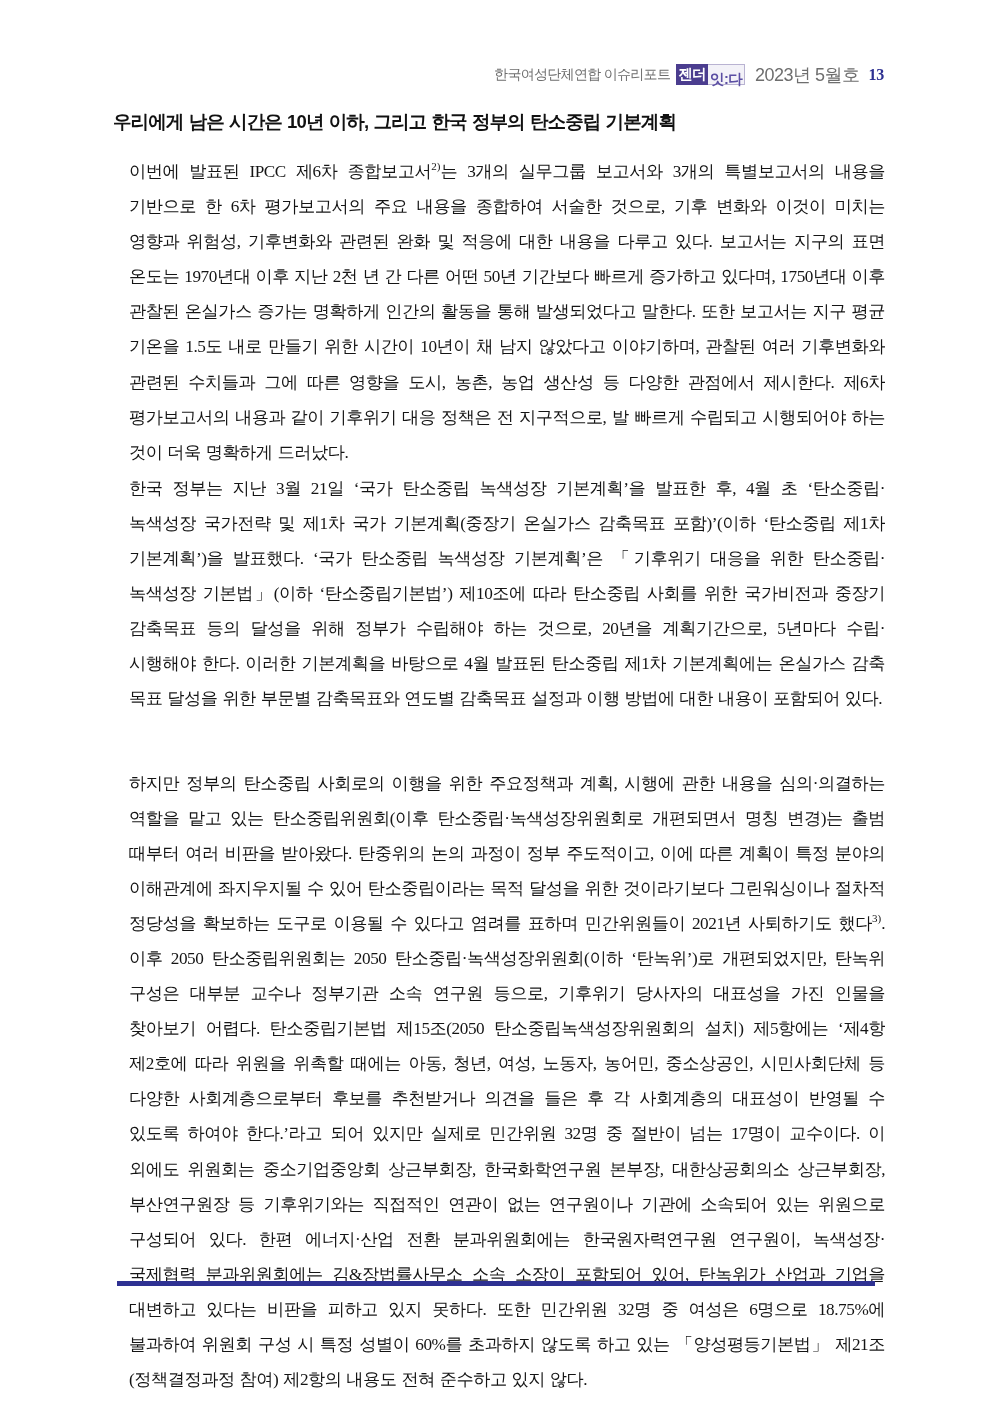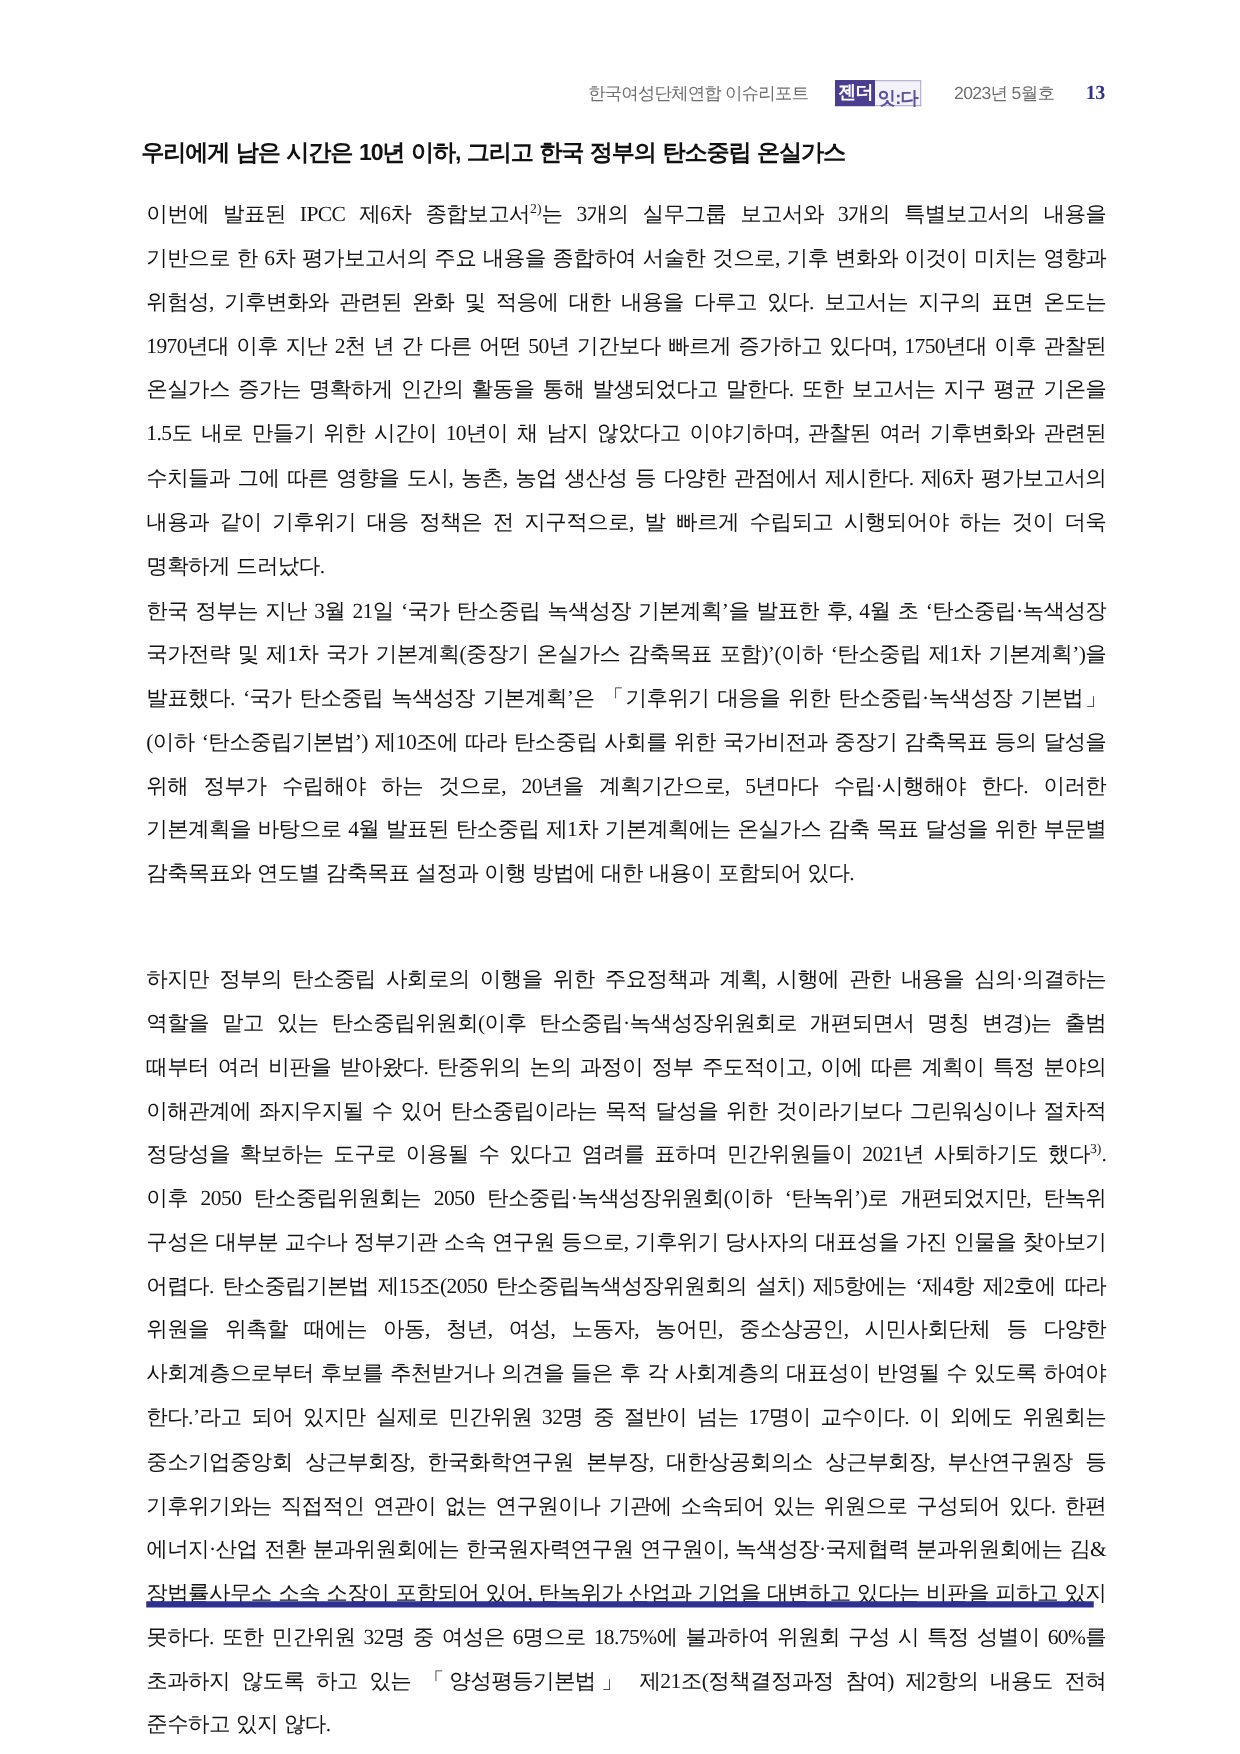--- a/index.html
+++ b/index.html
@@ -26,21 +26,21 @@
   
   .running-head {
     position: absolute;
     top: 62px;
     left: 113px;
     right: 108px;
     height: 26px;
     display: flex;
     align-items: center;
     justify-content: flex-end;
-    gap: 22px;
+    gap: 6px;
     font-size: 14.5px;
     letter-spacing: -0.2px;
     color: #6b6b6b;
     white-space: nowrap;
   }
   .running-head .org {
     font-family: "Liberation Sans", "DejaVu Sans", sans-serif;
     font-size: 14px;
     color: #6e6e6e;
     letter-spacing: -0.7px;
@@ -68,21 +68,21 @@
     background: #f3f2f8;
     color: #5b4ea3;
     border: 1px solid #b9b3d2;
     border-left: none;
     padding: 4px 2px;
     box-sizing: border-box;
   }
 
   .running-head .issue {
     font-family: "Liberation Sans", "DejaVu Sans", sans-serif;
-    font-size: 14px;
+    font-size: 18px;
     color: #6e6e6e;
     letter-spacing: -0.5px;
     margin-left: 4px;
   }
   .running-head .folio {
     font-family: Liberation Serif, serif;
     font-weight: bold;
     font-size: 16px;
     color: #2e3192;
     letter-spacing: -0.3px;
@@ -111,21 +111,21 @@
   h2.section-heading.second {
     margin-top: 0;
   }
 
   p.para {
     font-family: "Liberation Serif", "DejaVu Serif", serif;
     font-size: 17.2px;
     line-height: 35.1px;
     letter-spacing: -0.45px;
     color: #141414;
-    margin: 0 0 1px 4px;
+    margin: 0 0 1px 16px;
     text-align: justify;
     text-justify: inter-character;
     word-spacing: 1px;
     word-break: keep-all;
   }
 
   sup.fn {
     font-size: 11px;
     vertical-align: super;
     line-height: 0;
@@ -154,21 +154,21 @@
     <span class="logo">
       <span class="logo-a" style="background: rgb(75, 61, 143);">젠더</span>
       <span class="logo-b" style="color: rgb(91, 78, 163);">잇:다</span>
     </span>
     <span class="issue">2023년 5월호</span>
     <span class="folio" style="color: rgb(46, 49, 146);">13</span>
   </div>
 
   <div class="content">
 
-    <h2 class="section-heading">우리에게 남은 시간은 10년 이하, 그리고 한국 정부의 탄소중립 온실가스</h2>
+    <h2 class="section-heading">우리에게 남은 시간은 10년 이하, 그리고 한국 정부의 탄소중립 기본계획</h2>
 
     <p class="para"><span>이번에 발표된 IPCC 제6차 종합보고서</span><sup class="fn">2)</sup><span>는 3개의 실무그룹 보고서와 3개의 특별보고서의 내용을 기반으로 한 6차 평가보고서의 주요 내용을 종합하여 서술한 것으로, 기후 변화와 이것이 미치는 영향과 위험성, 기후변화와 관련된 완화 및 적응에 대한 내용을 다루고 있다. 보고서는 지구의 표면 온도는 1970년대 이후 지난 2천 년 간 다른 어떤 50년 기간보다 빠르게 증가하고 있다며, 1750년대 이후 관찰된 온실가스 증가는 명확하게 인간의 활동을 통해 발생되었다고 말한다. 또한 보고서는 지구 평균 기온을 1.5도 내로 만들기 위한 시간이 10년이 채 남지 않았다고 이야기하며, 관찰된 여러 기후변화와 관련된 수치들과 그에 따른 영향을 도시, 농촌, 농업 생산성 등 다양한 관점에서 제시한다. 제6차 평가보고서의 내용과 같이 기후위기 대응 정책은 전 지구적으로, 발 빠르게 수립되고 시행되어야 하는 것이 더욱 명확하게 드러났다.</span></p>
 
     <p class="para"><span>한국 정부는 지난 3월 21일 ‘국가 탄소중립 녹색성장 기본계획’을 발표한 후, 4월 초 ‘탄소중립·녹색성장 국가전략 및 제1차 국가 기본계획(중장기 온실가스 감축목표 포함)’(이하 ‘탄소중립 제1차 기본계획’)을 발표했다. ‘국가 탄소중립 녹색성장 기본계획’은 「기후위기 대응을 위한 탄소중립·녹색성장 기본법」(이하 ‘탄소중립기본법’) 제10조에 따라 탄소중립 사회를 위한 국가비전과 중장기 감축목표 등의 달성을 위해 정부가 수립해야 하는 것으로, 20년을 계획기간으로, 5년마다 수립·시행해야 한다. 이러한 기본계획을 바탕으로 4월 발표된 탄소중립 제1차 기본계획에는 온실가스 감축 목표 달성을 위한 부문별 감축목표와 연도별 감축목표 설정과 이행 방법에 대한 내용이 포함되어 있다.</span></p>
 
     <div class="gap-between-sections"></div>
 
 
     <p class="para"><span>하지만 정부의 탄소중립 사회로의 이행을 위한 주요정책과 계획, 시행에 관한 내용을 심의·의결하는 역할을 맡고 있는 탄소중립위원회(이후 탄소중립·녹색성장위원회로 개편되면서 명칭 변경)는 출범 때부터 여러 비판을 받아왔다. 탄중위의 논의 과정이 정부 주도적이고, 이에 따른 계획이 특정 분야의 이해관계에 좌지우지될 수 있어 탄소중립이라는 목적 달성을 위한 것이라기보다 그린워싱이나 절차적 정당성을 확보하는 도구로 이용될 수 있다고 염려를 표하며 민간위원들이 2021년 사퇴하기도 했다</span><sup class="fn">3)</sup><span>. 이후 2050 탄소중립위원회는 2050 탄소중립·녹색성장위원회(이하 ‘탄녹위’)로 개편되었지만, 탄녹위 구성은 대부분 교수나 정부기관 소속 연구원 등으로, 기후위기 당사자의 대표성을 가진 인물을 찾아보기 어렵다. 탄소중립기본법 제15조(2050 탄소중립녹색성장위원회의 설치) 제5항에는 ‘제4항 제2호에 따라 위원을 위촉할 때에는 아동, 청년, 여성, 노동자, 농어민, 중소상공인, 시민사회단체 등 다양한 사회계층으로부터 후보를 추천받거나 의견을 들은 후 각 사회계층의 대표성이 반영될 수 있도록 하여야 한다.’라고 되어 있지만 실제로 민간위원 32명 중 절반이 넘는 17명이 교수이다. 이 외에도 위원회는 중소기업중앙회 상근부회장, 한국화학연구원 본부장, 대한상공회의소 상근부회장, 부산연구원장 등 기후위기와는 직접적인 연관이 없는 연구원이나 기관에 소속되어 있는 위원으로 구성되어 있다. 한편 에너지·산업 전환 분과위원회에는 한국원자력연구원 연구원이, 녹색성장·국제협력 분과위원회에는 김&amp;장법률사무소 소속 소장이 포함되어 있어, 탄녹위가 산업과 기업을 대변하고 있다는 비판을 피하고 있지 못하다. 또한 민간위원 32명 중 여성은 6명으로 18.75%에 불과하여 위원회 구성 시 특정 성별이 60%를 초과하지 않도록 하고 있는 「양성평등기본법」 제21조(정책결정과정 참여) 제2항의 내용도 전혀 준수하고 있지 않다.</span></p>
 

